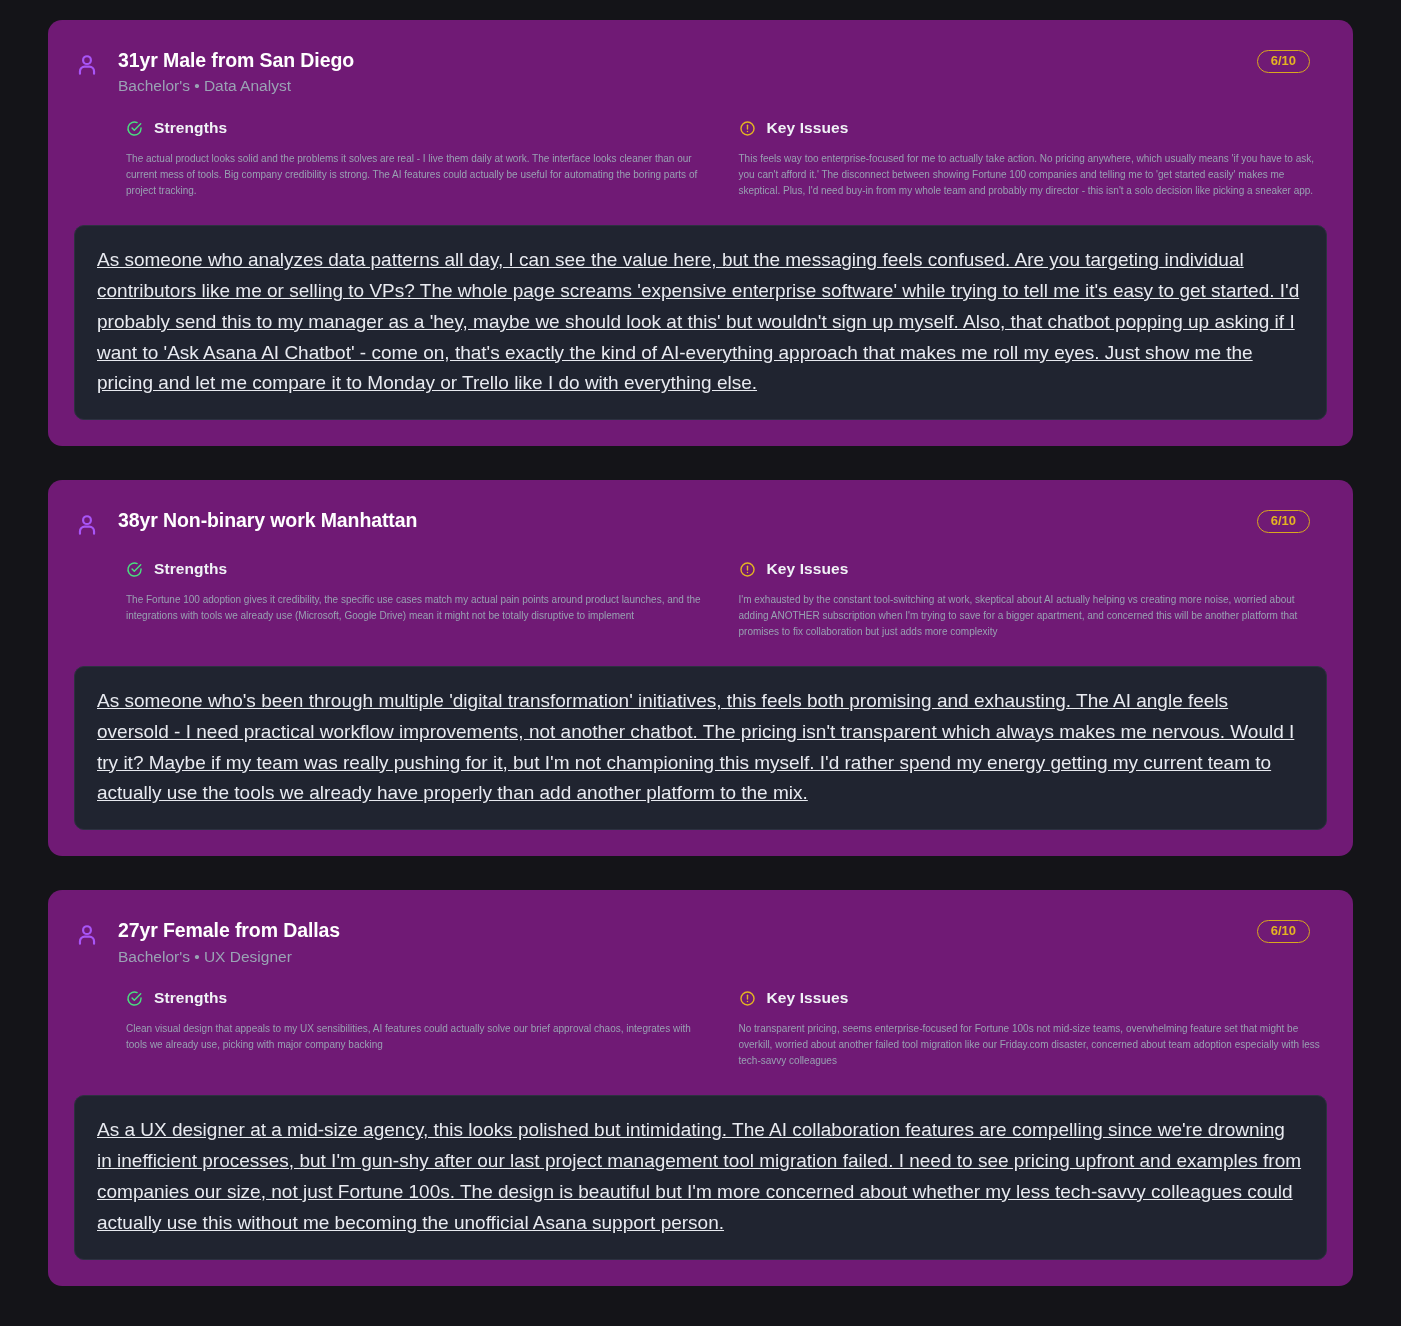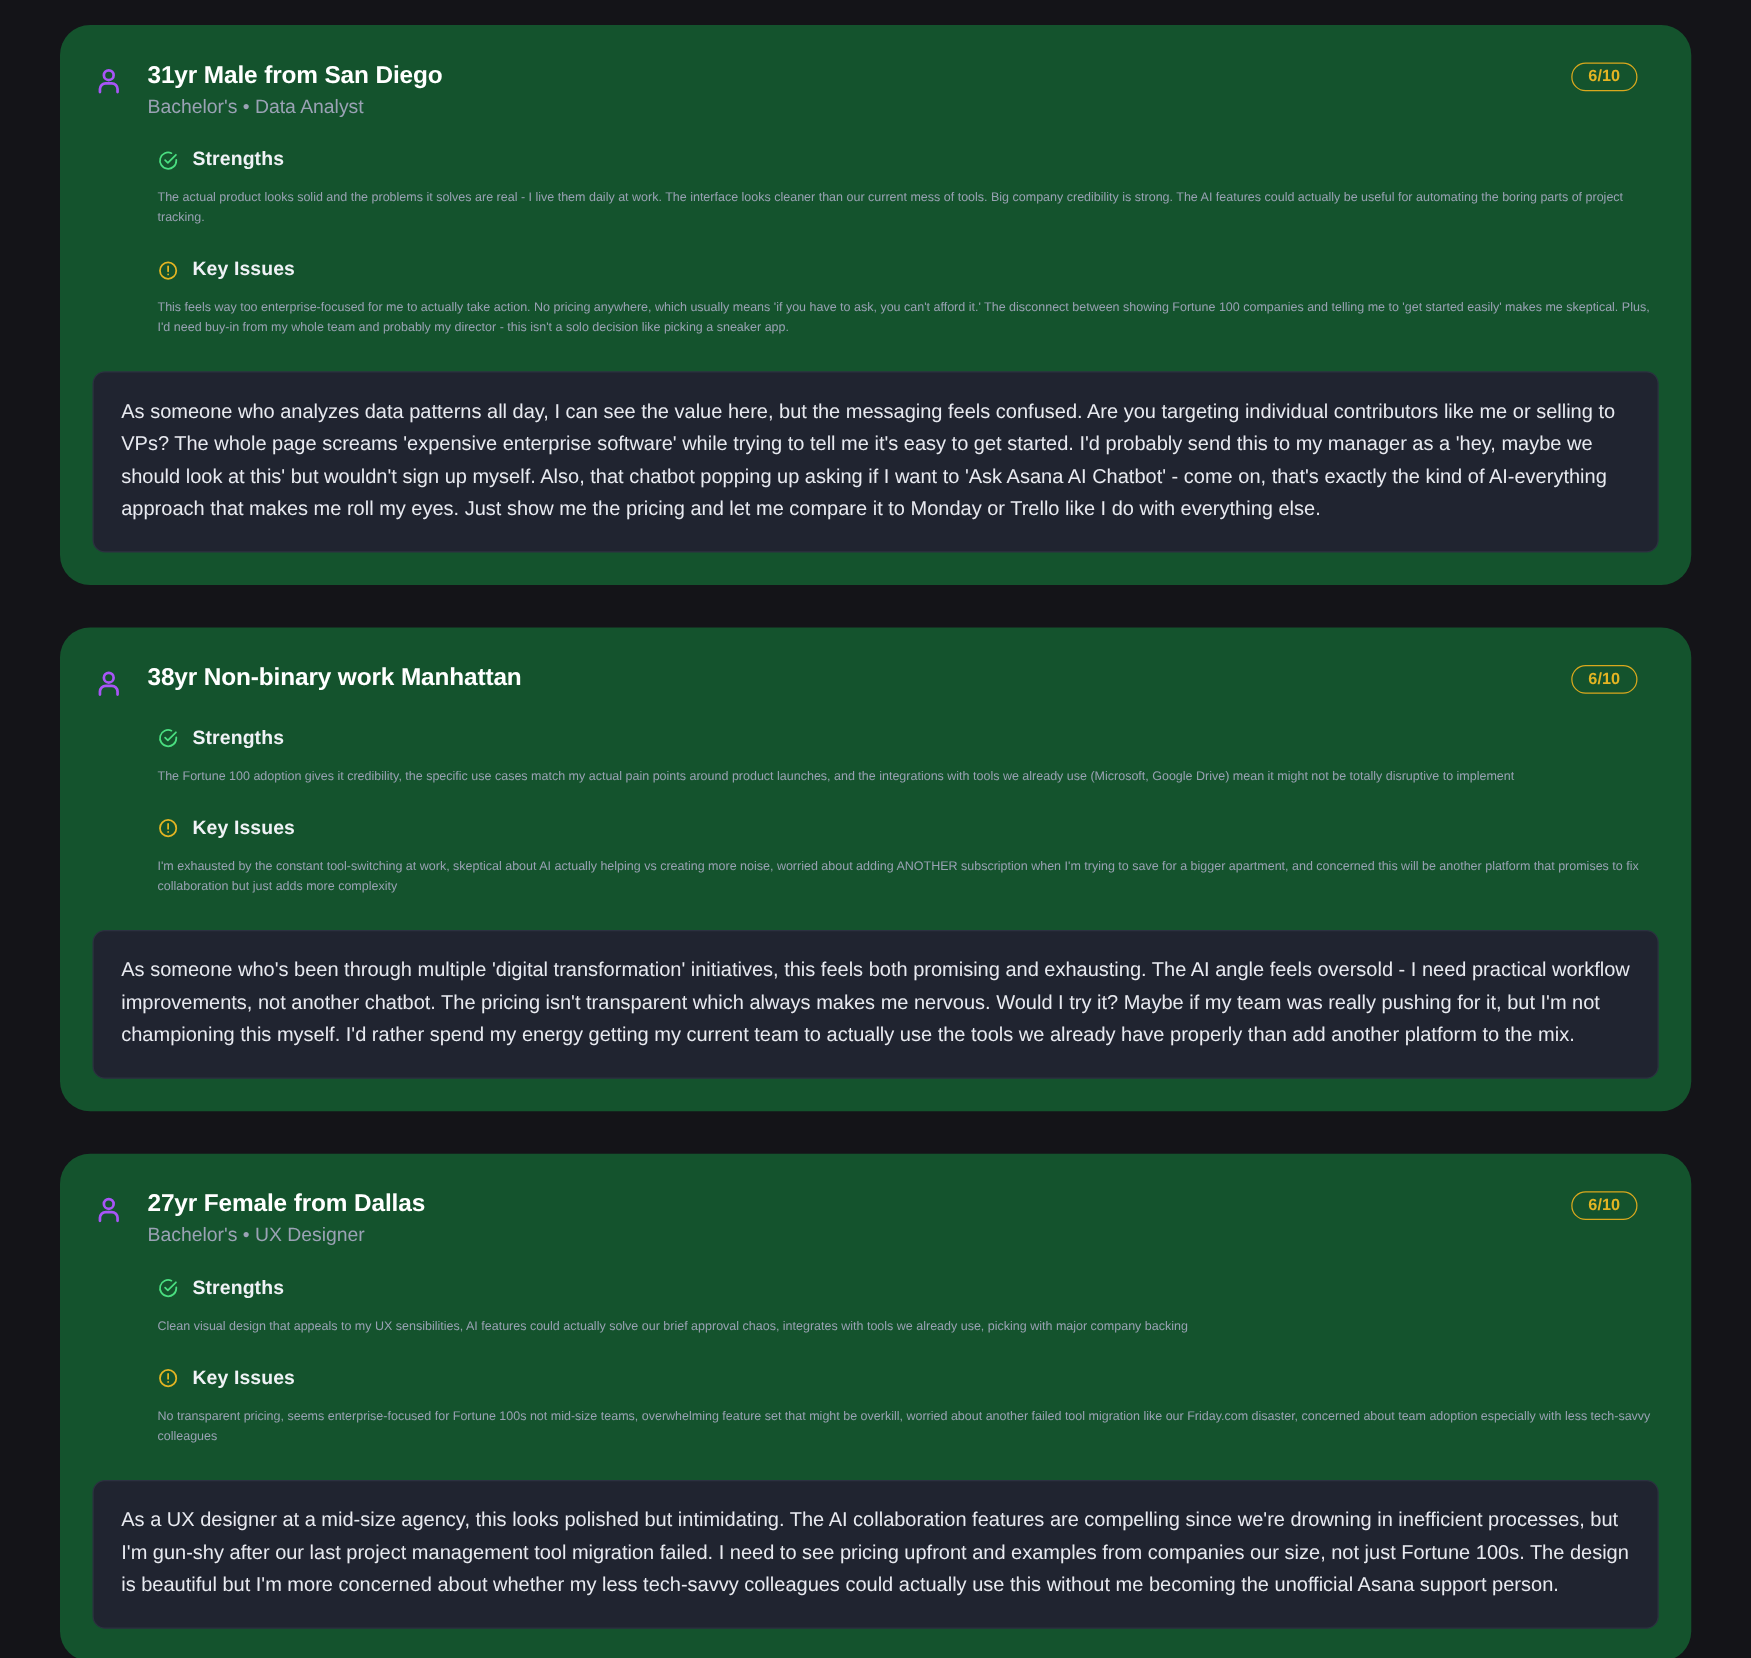--- a/index.html
+++ b/index.html
@@ -15,22 +15,22 @@
     width: 1401px;
     min-height: 1326px;
     background: #141418;
     padding: 20px 48px 28px 48px;
     display: flex;
     flex-direction: column;
     gap: 34px;
   }
 
   .persona-card {
-    background: #14532d;
-    border-radius: 24px;
+    background: #701a75;
+    border-radius: 14px;
     padding: 28px 26px 26px 26px;
     position: relative;
   }
 
   .card-head {
     display: flex;
     align-items: flex-start;
     gap: 18px;
     position: relative;
   }
@@ -72,21 +72,20 @@
     padding: 3px 13px 4px 13px;
     line-height: 1.1;
     white-space: nowrap;
   }
 
   .columns {
     display: flex;
     gap: 24px;
     margin-top: 22px;
     padding-left: 52px;
-    flex-direction: column;
   }
 
   .col { flex: 1 1 0; min-width: 0; }
 
   .col-head {
     display: flex;
     align-items: center;
     gap: 11px;
     margin-bottom: 14px;
   }
@@ -108,23 +107,24 @@
 
   .quote-box {
     margin: 26px 0 0 0;
     background: #202430;
     border: 1px solid #2c3140;
     border-radius: 10px;
     padding: 19px 22px 20px 22px;
   }
 
   .quote-text {
-    font-size: 16px;
+    font-size: 19px;
     line-height: 1.62;
     color: #e8eaf0;
+    text-decoration: underline;
   }
 </style>
 </head>
 <body>
 
 <div class="page">
 
   <section class="persona-card">
     <div class="card-head">
       <span class="avatar-icon">

